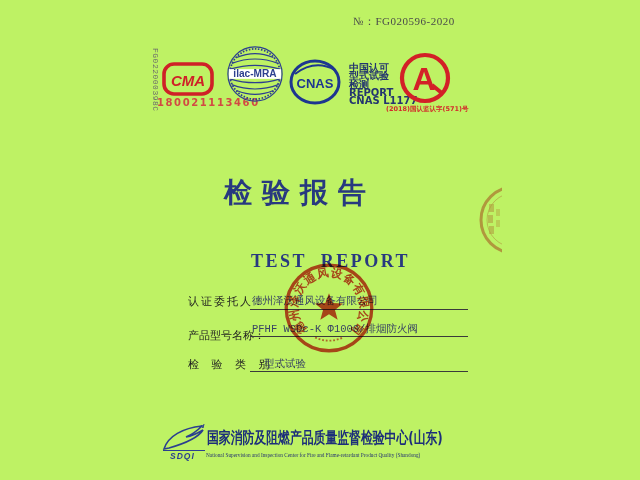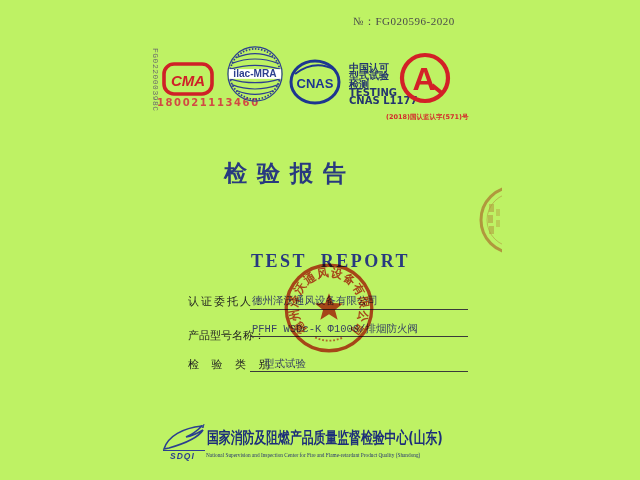--- a/index.html
+++ b/index.html
@@ -10,23 +10,23 @@
   .report-no{left:353px;top:14px;font-family:"Liberation Serif","DejaVu Serif",serif;font-size:11px;color:#4a4a4a;letter-spacing:.5px;}
   .side-code{left:160px;top:48px;transform:rotate(90deg);transform-origin:0 0;font-family:"Liberation Mono","DejaVu Sans Mono",monospace;font-size:8px;color:#6b6b6b;letter-spacing:.5px;}
 
   .cma-svg{left:162px;top:62px;}
   .cma-number{left:157px;top:97px;font-size:10px;color:#d24a43;letter-spacing:1.6px;font-weight:bold;}
   .ilac-svg{left:226px;top:45px;}
   .cnas-svg{left:289px;top:57px;}
   .cnas-text{left:349px;top:64px;font-size:10px;line-height:8.3px;color:#23356f;font-weight:bold;}
   .cnas-text .lat{font-weight:bold;}
   .cal-svg{left:398px;top:52px;}
-  .cal-caption{left:386px;top:105px;font-size:6.5px;color:#d32b2b;font-weight:bold;margin-top:8px;}
+  .cal-caption{left:386px;top:105px;font-size:6.5px;color:#d32b2b;font-weight:bold;}
 
-  .title-cn{left:224px;top:158px;font-size:23px;font-weight:bold;color:#28397f;letter-spacing:10px;white-space:nowrap;text-align:right;}
+  .title-cn{left:224px;top:174px;font-size:28px;font-weight:bold;color:#28397f;letter-spacing:10px;white-space:nowrap;text-align:right;}
   .title-en{left:251px;top:212px;font-family:"Liberation Serif","DejaVu Serif",serif;font-size:18px;font-weight:bold;color:#28397f;letter-spacing:2.5px;word-spacing:7px;white-space:nowrap;margin-top:39px;}
 
   .row-label{font-size:11px;color:#1f1f1f;white-space:nowrap;}
   .row-value{font-family:"Liberation Mono","DejaVu Sans Mono","DejaVu Sans",monospace;font-size:10.5px;color:#394463;white-space:nowrap;}
   .u-line{border-top:1px solid #3a3a3a;height:0;width:218px;left:250px;}
   .ls1{letter-spacing:2px;}
   .ls0{letter-spacing:0px;margin-top:6px;}
   .ls2{letter-spacing:4.5px;}
 
   .stamp-wrap{left:283px;top:262px;width:92px;height:92px;mix-blend-mode:multiply;opacity:.92;}
@@ -69,21 +69,21 @@
   <svg class="abs cnas-svg" width="52" height="50" viewBox="0 0 52 50">
     <ellipse cx="26" cy="25" rx="24" ry="21" fill="none" stroke="#1d3690" stroke-width="3"></ellipse>
     <path d="M6,17 Q26,2 46,13" fill="none" stroke="#1d3690" stroke-width="2"></path>
     <text x="26" y="31" text-anchor="middle" font-size="13" font-weight="bold" fill="#1d3690">CNAS</text>
   </svg>
 
   <div class="abs cnas-text">
     <div>中国认可</div>
     <div>型式试验</div>
     <div>检测</div>
-    <div class="lat">TESTING</div>
+    <div class="lat">REPORT</div>
     <div class="lat">CNAS L1177</div>
   </div>
 
   <svg class="abs cal-svg" width="54" height="56" viewBox="0 0 54 56">
     <circle cx="27" cy="26" r="23" fill="none" stroke="#d32027" stroke-width="4.2"></circle>
     <text x="26" y="38" text-anchor="middle" font-size="32" font-weight="bold" fill="#d32027">A</text>
     <line x1="34" y1="33" x2="45" y2="42" stroke="#d32027" stroke-width="4"></line>
   </svg>
   <div class="abs cal-caption">(2018)国认监认字(571)号</div>
 

